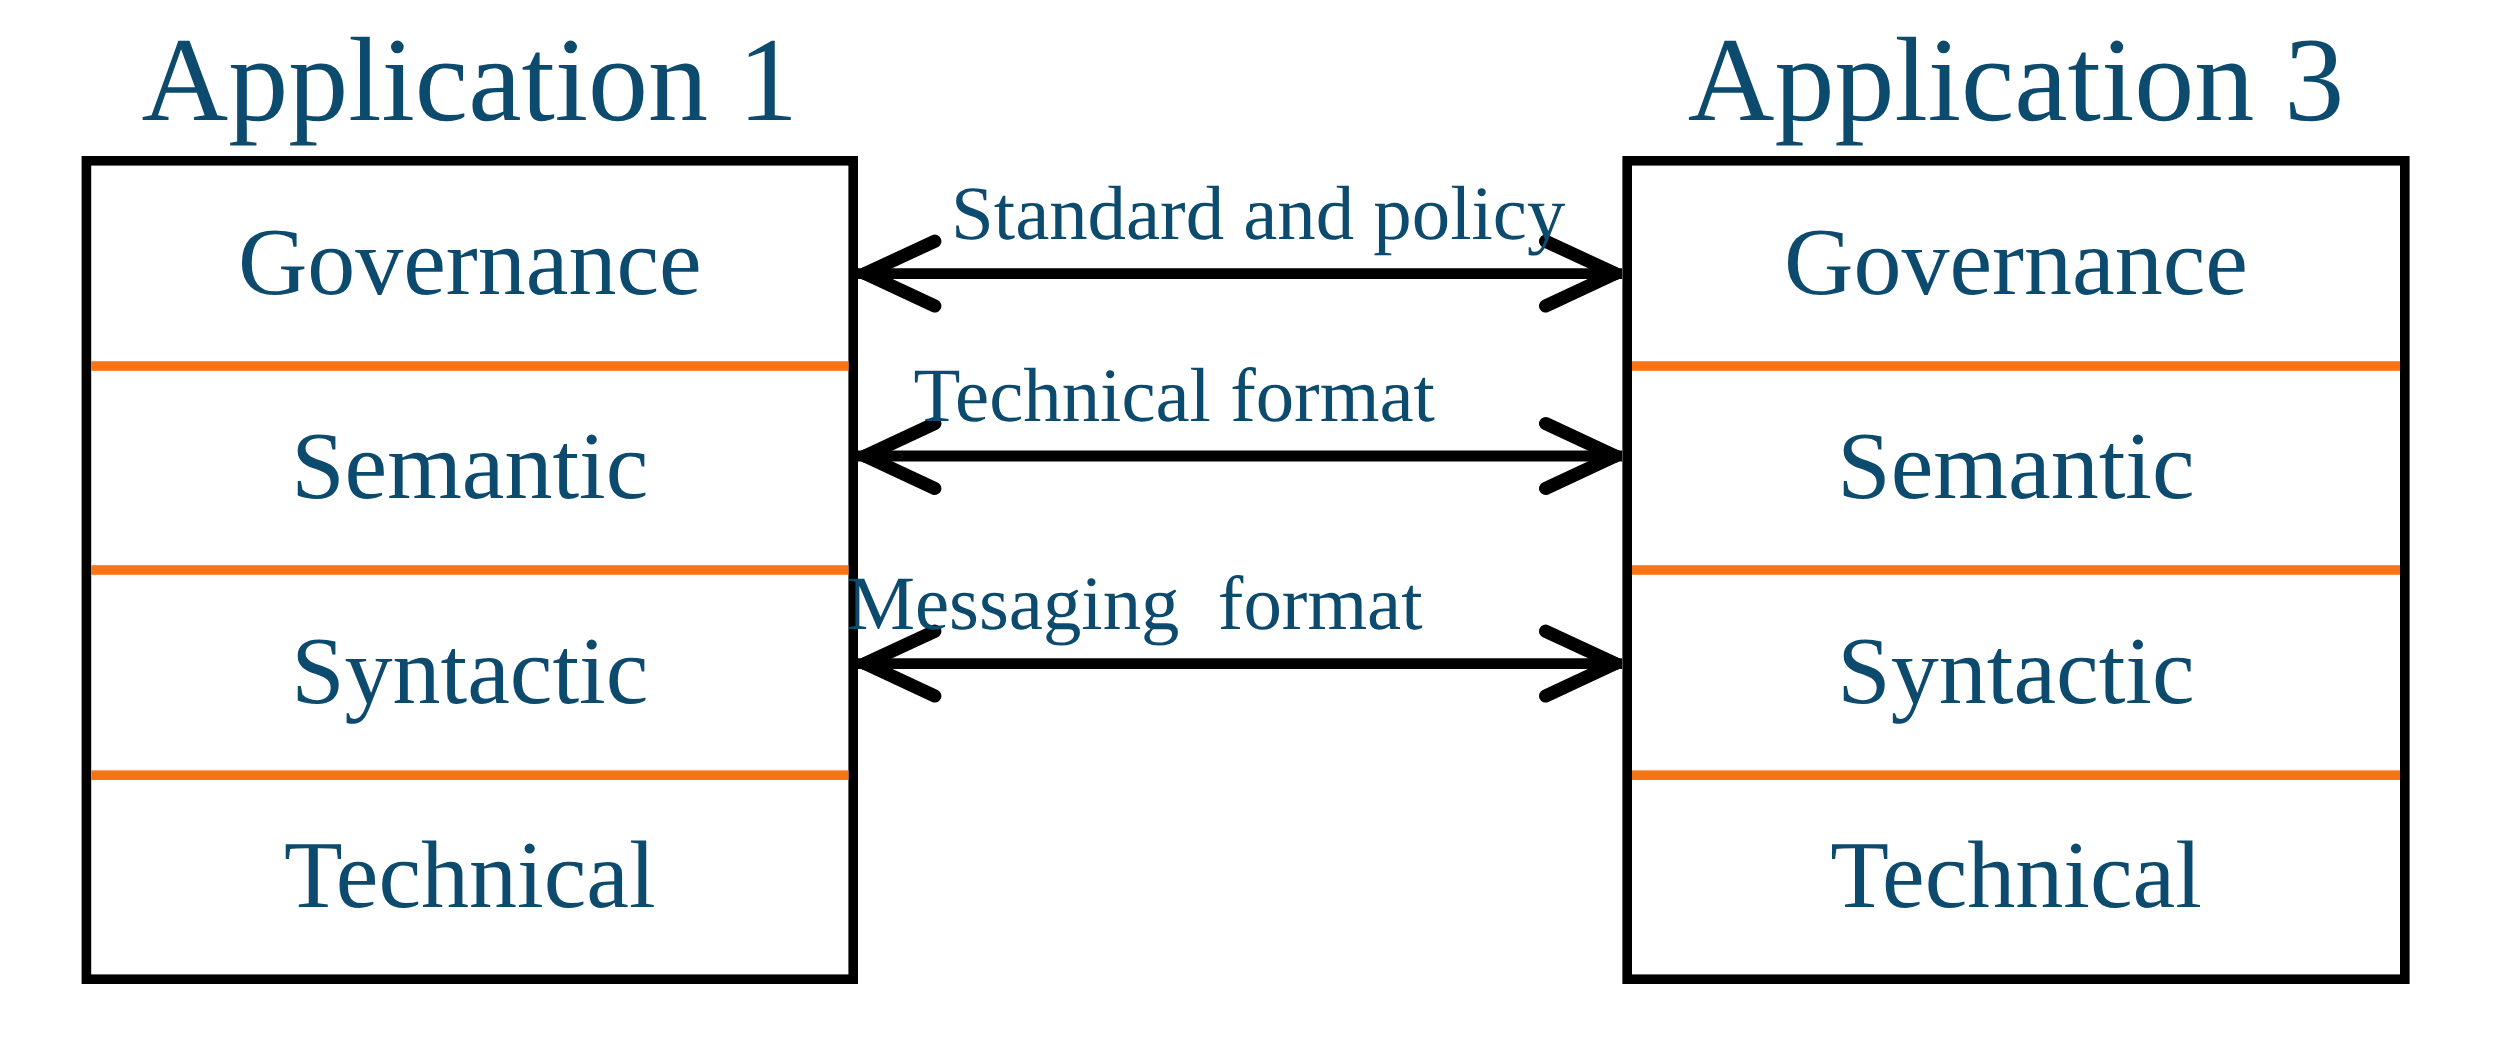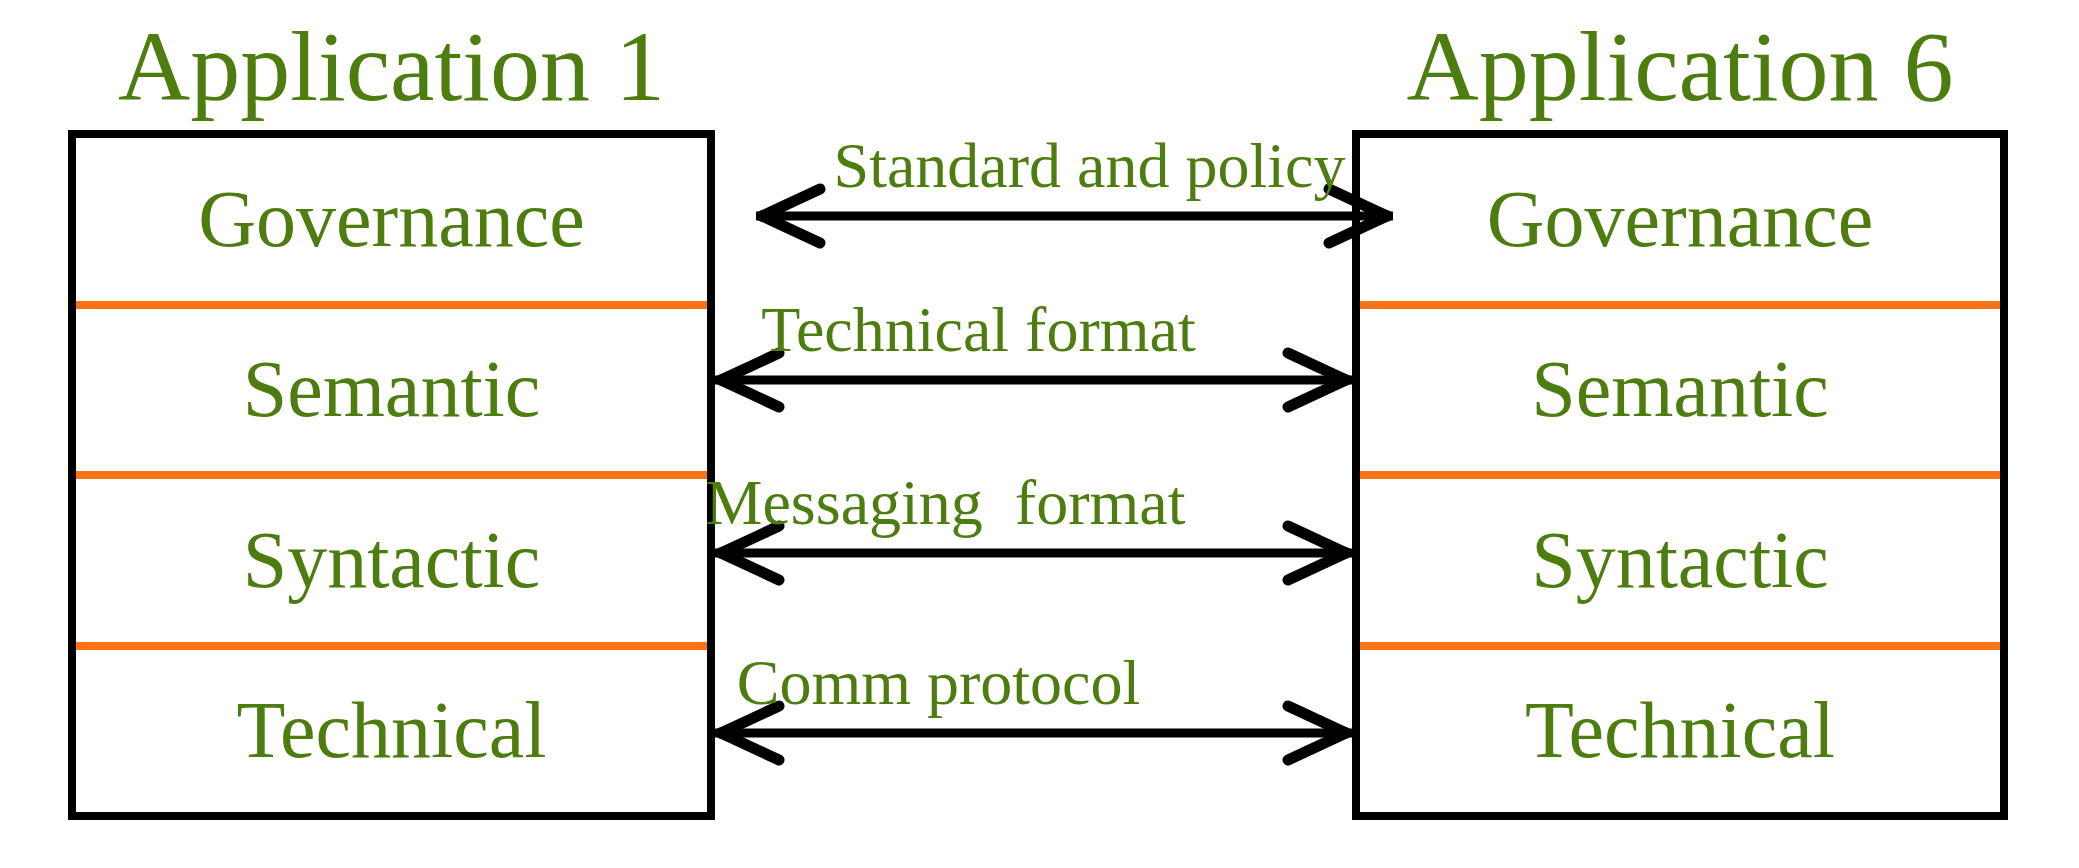--- a/index.html
+++ b/index.html
@@ -2,21 +2,21 @@
 <html><head>
 <meta charset="utf-8">
 <style>
   html, body { margin: 0; padding: 0; background: #ffffff; }
 
   .canvas {
     position: relative;
     width: 2079px;
     height: 868px;
     background: #ffffff;
-    color: #4d7c0f;
+    color: #0c4a6e;
     font-family: "Liberation Serif", serif;
     overflow: hidden;
   }
 
   .app-title {
     position: absolute;
     top: 14px;
     height: 106px;
     line-height: 106px;
     font-size: 100px;
@@ -48,21 +48,21 @@
     white-space: pre;
   }
   .layer + .layer { border-top: 8px solid #f97316; }
 
   .conn {
     position: absolute;
     left: 715px;
     width: 637px;
     height: 140px;
   }
-  .conn-1 { top: 110px; padding-left: 41px; --dx:  15px; }
+  .conn-1 { top: 122px; --dx:  15px; }
   .conn-2 { top: 274px; --dx: -55px; }
   .conn-3 { top: 447px; --dx: -88px; }
   .conn-4 { top: 627px; --dx: -95px; }
 
   .conn-label {
     height: 72px;
     line-height: 72px;
     font-size: 64px;
     text-align: center;
     white-space: pre;
@@ -77,21 +77,21 @@
   .arrow .shaft { stroke-width: 9; }
   .arrow .head  { stroke-width: 11; stroke-linecap: round; }
 </style>
 </head>
 <body>
 
 <div class="canvas">
 
   <div class="app-title app-title-left">Application 1</div>
 
-  <div class="app-title app-title-right">Application 6</div>
+  <div class="app-title app-title-right">Application 3</div>
 
   <div class="stack stack-left">
     <div class="layer">Governance</div>
     <div class="layer">Semantic</div>
     <div class="layer">Syntactic</div>
     <div class="layer">Technical</div>
   </div>
 
   <div class="stack stack-right">
     <div class="layer">Governance</div>
@@ -126,24 +126,14 @@
     <div class="conn-label">Messaging  format</div>
     <svg class="arrow" viewBox="0 0 637 68" xmlns="http://www.w3.org/2000/svg">
       <line class="shaft" x1="0" y1="34" x2="637" y2="34" stroke="#000000"></line>
       <line class="head" x1="6" y1="34" x2="64" y2="7" stroke="#000000"></line>
       <line class="head" x1="6" y1="34" x2="64" y2="61" stroke="#000000"></line>
       <line class="head" x1="631" y1="34" x2="573" y2="7" stroke="#000000"></line>
       <line class="head" x1="631" y1="34" x2="573" y2="61" stroke="#000000"></line>
     </svg>
   </div>
 
-  <div class="conn conn-4">
-    <div class="conn-label">Comm protocol</div>
-    <svg class="arrow" viewBox="0 0 637 68" xmlns="http://www.w3.org/2000/svg">
-      <line class="shaft" x1="0" y1="34" x2="637" y2="34" stroke="#000000"></line>
-      <line class="head" x1="6" y1="34" x2="64" y2="7" stroke="#000000"></line>
-      <line class="head" x1="6" y1="34" x2="64" y2="61" stroke="#000000"></line>
-      <line class="head" x1="631" y1="34" x2="573" y2="7" stroke="#000000"></line>
-      <line class="head" x1="631" y1="34" x2="573" y2="61" stroke="#000000"></line>
-    </svg>
-  </div>
 
 </div>
 
 </body></html>

